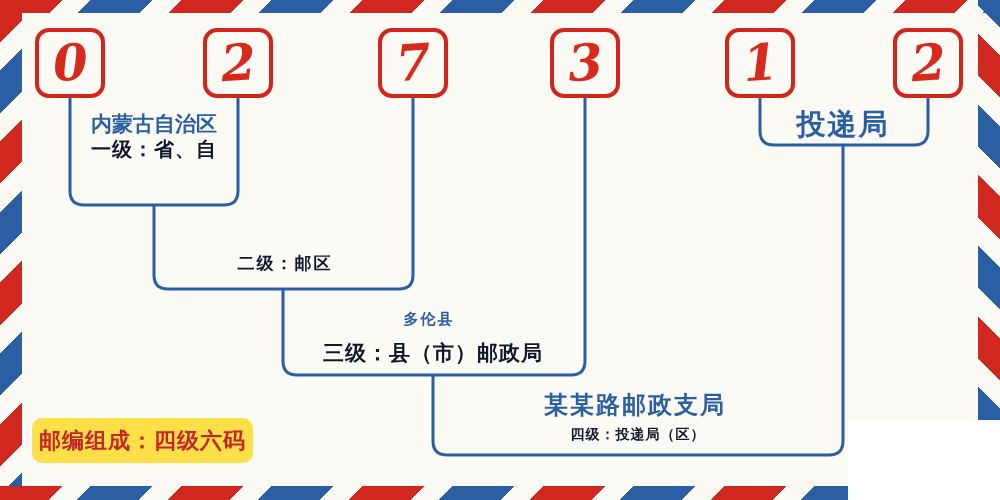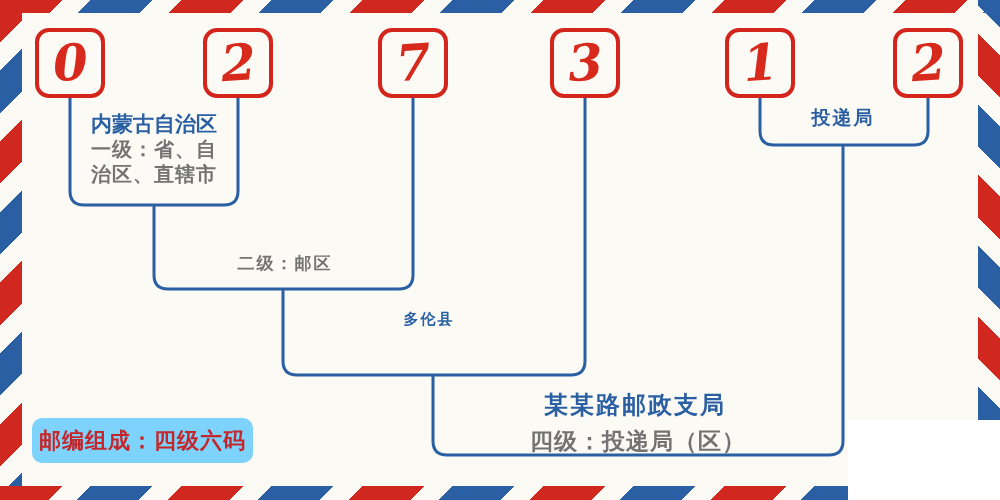--- a/index.html
+++ b/index.html
@@ -32,37 +32,37 @@
     font-size:50px;line-height:1;color:#d8291d;transform:rotate(-4deg);
   }
 
   
   #connectors{position:absolute;left:0;top:0;z-index:2;}
   #connectors path{fill:none;stroke:#2b5fa3;stroke-width:3;}
 
   
   .lbl{position:absolute;z-index:4;white-space:nowrap;transform:translateX(-50%);text-align:center;}
   .blue-t{color:#2b5fa3;font-family:"Liberation Serif",serif;font-weight:bold;}
-  .red-t{color:#737373;font-family:"Liberation Sans",sans-serif;font-weight:bold;}
+  .red-t{color:#0f172a;font-family:"Liberation Sans",sans-serif;font-weight:bold;}
 
   .lvl1-block{left:154px;top:112px;transform:translateX(-50%);position:absolute;z-index:4;text-align:right;line-height:25px;}
   .lvl1-block .blue-t{font-size:21px;}
   .lvl1-block .red-t{font-size:20px;letter-spacing:1px;}
 
   .t-level2{left:285px;top:252px;font-size:17px;letter-spacing:2px;}
   .t-level3-place{left:429px;top:310px;font-size:15px;letter-spacing:2px;}
   .t-level3{left:433px;top:339px;font-size:21px;letter-spacing:1px;}
-  .t-delivery{left:843px;top:105px;font-size:19px;letter-spacing:2px;}
+  .t-delivery{left:843px;top:105px;font-size:29px;letter-spacing:2px;}
   .t-level4-place{left:635px;top:389px;font-size:24px;letter-spacing:2px;}
-  .t-level4{left:638px;top:426px;font-size:23px;letter-spacing:1px;}
+  .t-level4{left:638px;top:426px;font-size:14px;letter-spacing:1px;}
 
   
   .badge{
     position:absolute;left:32px;top:418px;width:221px;height:45px;z-index:4;
-    background:#7dd3fc;border-radius:10px;
+    background:#fde047;border-radius:10px;
     display:flex;align-items:center;justify-content:center;
   }
   .badge span{
     color:#c5262a;font-family:"Liberation Serif",serif;font-weight:bold;font-size:22px;letter-spacing:1px;
   }
 </style>
 </head>
 <body>
 
 <div id="canvas">
@@ -96,26 +96,26 @@
   <div class="digit-box" style="left:725px">
     <span class="digit">1</span>
   </div>
   <div class="digit-box" style="left:893px">
     <span class="digit">2</span>
   </div>
 
   <div class="lvl1-block">
     <div class="blue-t">内蒙古自治区</div>
     <div class="red-t">一级：省、自</div>
-    <div class="red-t">治区、直辖市</div>
   </div>
 
   <div class="lbl red-t t-level2">二级：邮区</div>
 
   <div class="lbl blue-t t-level3-place">多伦县</div>
+  <div class="lbl red-t t-level3">三级：县（市）邮政局</div>
 
   <div class="lbl blue-t t-delivery">投递局</div>
 
   <div class="lbl blue-t t-level4-place">某某路邮政支局</div>
   <div class="lbl red-t t-level4">四级：投递局（区）</div>
 
   <div class="badge">
     <span>邮编组成：四级六码</span>
   </div>
 

